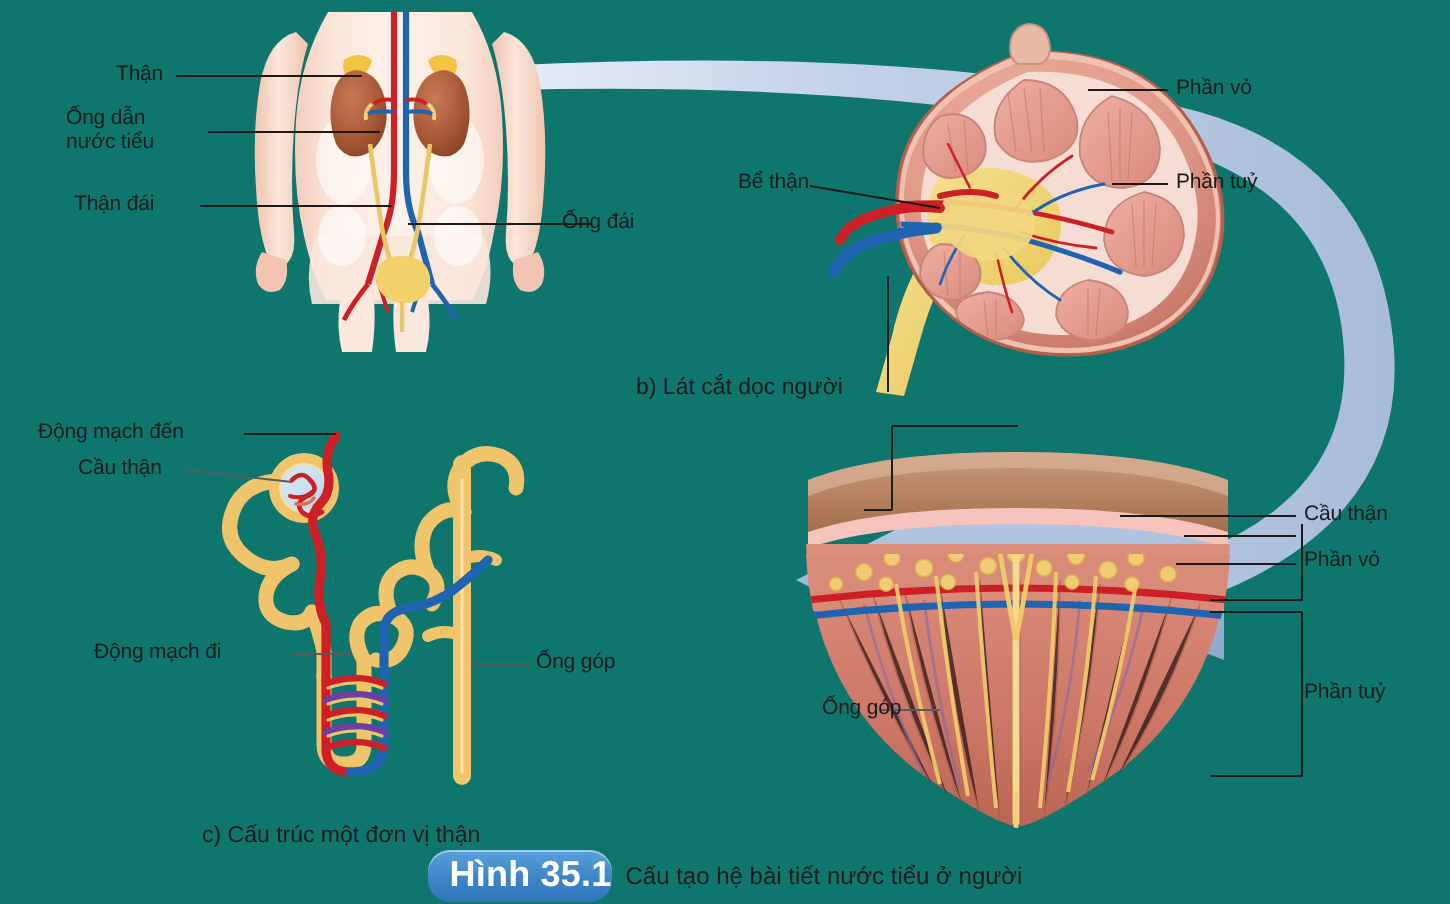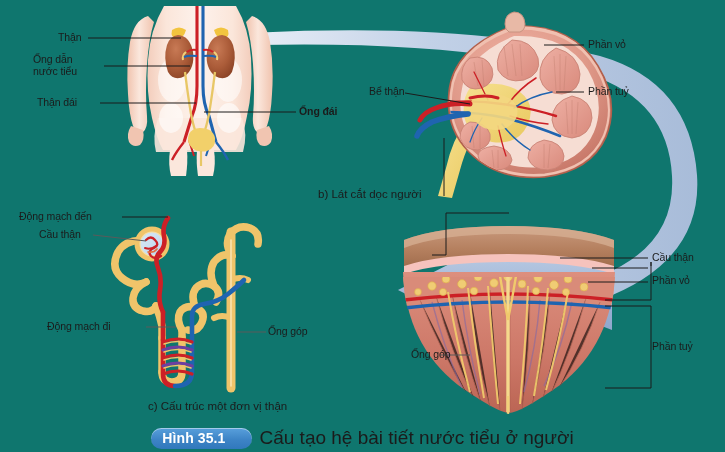--- a/index.html
+++ b/index.html
@@ -44,31 +44,31 @@
     top: 424px;
     width: 725px;
     height: 28px;
     display: flex;
     align-items: center;
     justify-content: center;
     gap: 7px;
   }
   #fig-badge {
     display: inline-block;
-    padding: 2px 27px 3px 11px;
+    padding: 2px 0 3px 11px;
     border-radius: 11px;
     background: linear-gradient(180deg, #59a0dc 0%, #3d84c6 55%, #3178bc 100%);
     color: #ffffff;
-    font-size: 14px;
+    font-size: 18px;
     font-weight: bold;
     letter-spacing: 0.1px;
     box-shadow: inset 0 1px 0 rgba(255,255,255,.45);
   }
   #fig-caption-text {
-    font-size: 19px;
+    font-size: 12px;
     color: #1b1b1b;
     white-space: pre;
   }
 </style>
 </head>
 <body>
 
 <div id="figure-root">
 
   <svg class="svg-layer" viewBox="0 0 725 452">
@@ -420,40 +420,40 @@
       <path d="M605 306 L651 306"></path>
     </g>
   </svg>
 
   <div class="lbl" style="left:58px; top:31px;">Thận</div>
 
   <div class="lbl" style="left:33px; top:53px;"><span>Ống dẫn</span><br><span>nước tiểu</span></div>
 
   <div class="lbl" style="left:37px; top:96px;">Thận đái</div>
 
-  <div class="lbl" style="left:299px; top:105px;font-weight:bold;">Ống đái</div>
+  <div class="lbl" style="left:281px; top:105px;">Ống đái</div>
 
 
   <div class="lbl" style="left:588px; top:38px;">Phần vỏ</div>
 
   <div class="lbl" style="left:588px; top:85px;">Phần tuỷ</div>
 
   <div class="lbl" style="left:369px; top:85px;">Bể thận</div>
 
   <div class="panel-cap" style="left:318px; top:188px;">b) Lát cắt dọc người</div>
 
   <div class="lbl" style="left:19px; top:210px;">Động mạch đến</div>
 
   <div class="lbl" style="left:39px; top:228px;">Cầu thận</div>
 
   <div class="lbl" style="left:47px; top:320px;">Động mạch đi</div>
 
   <div class="lbl" style="left:268px; top:325px;">Ống góp</div>
 
-  <div class="panel-cap" style="left:101px; top:400px;margin-left:47px;">c) Cấu trúc một đơn vị thận</div>
+  <div class="panel-cap" style="left:101px; top:412px;">c) Cấu trúc một đơn vị thận</div>
 
   <div class="lbl" style="left:652px; top:251px;">Cầu thận</div>
 
   <div class="lbl" style="left:652px; top:274px;">Phần vỏ</div>
 
   <div class="lbl" style="left:652px; top:340px;">Phần tuỷ</div>
 
   <div class="lbl" style="left:411px; top:348px;">Ống góp</div>
 
   <div id="caption-bar">

